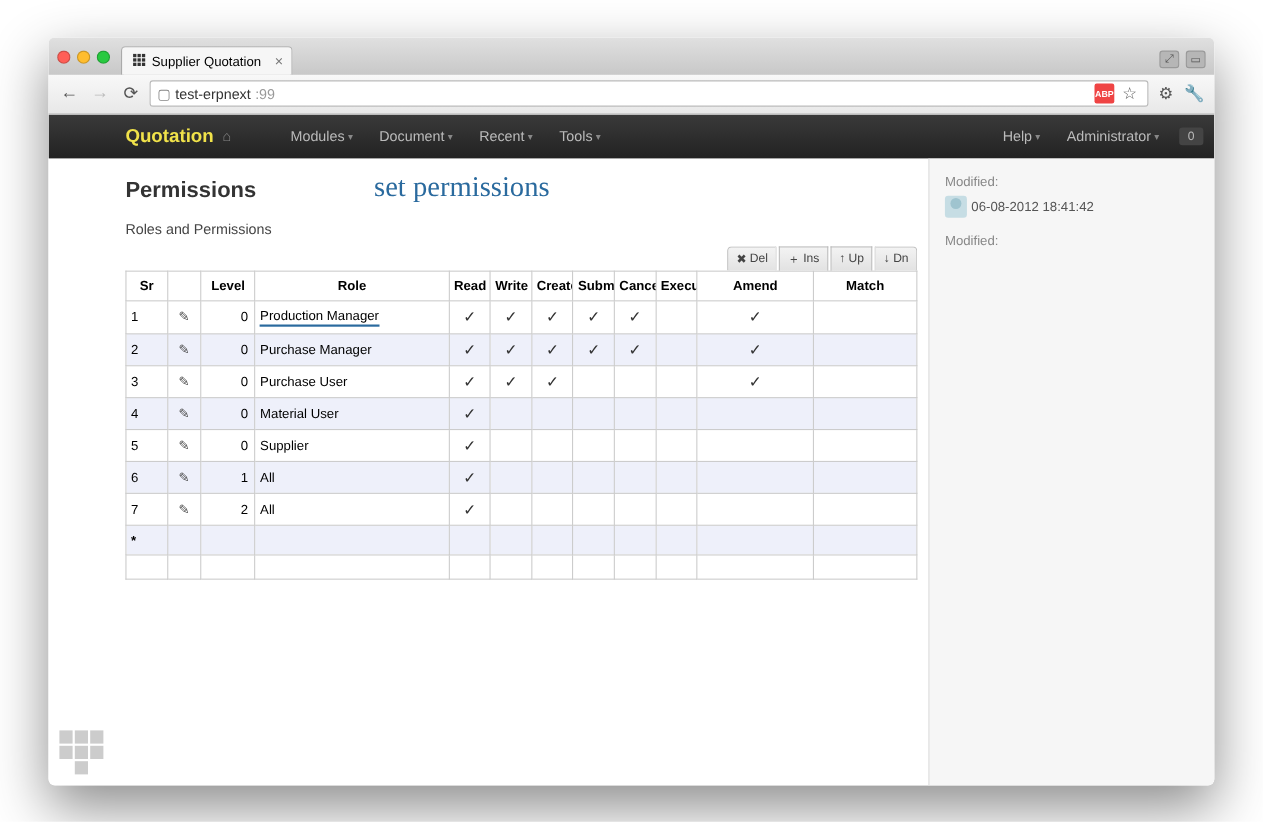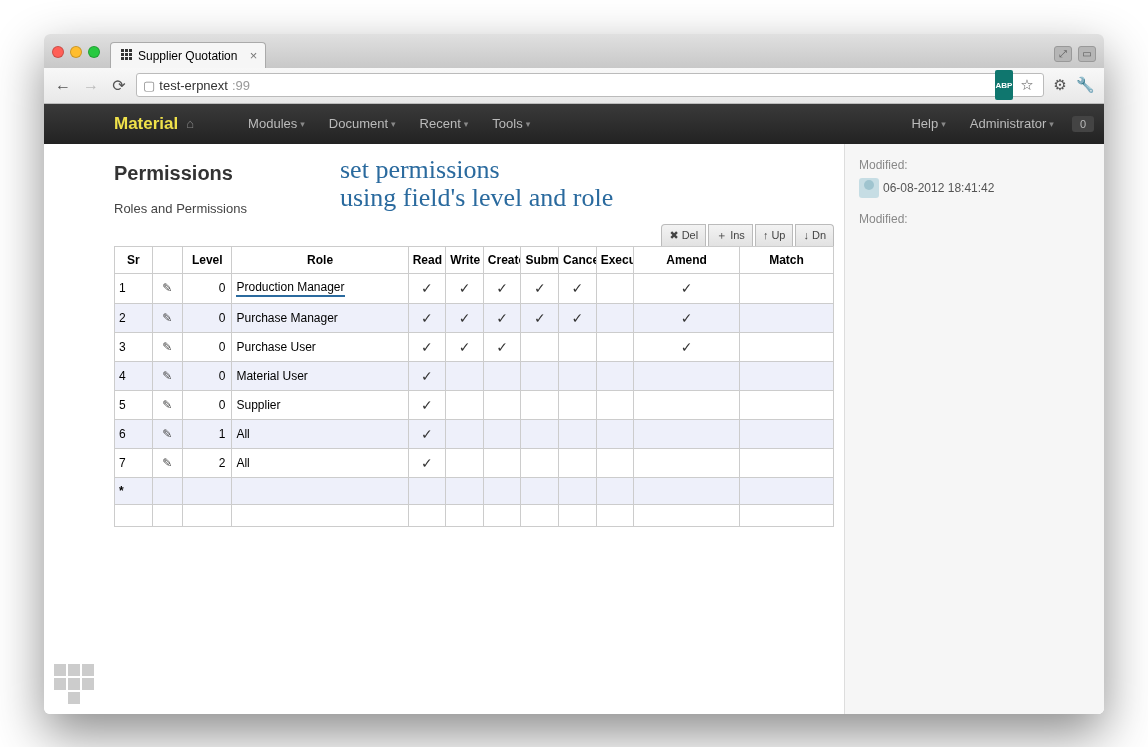--- a/index.html
+++ b/index.html
@@ -117,22 +117,22 @@
     align-items: center;
     padding: 0 6px;
     font-size: 13px;
     color: #555;
     gap: 4px;
   }
   .url-box .host { color: #333; }
   .url-box .path { color: #999; }
   .page-icon { font-size: 13px; color: #888; }
   .abp {
-    width: 18px; height: 30px;
-    background: #0f766e;
+    width: 18px; height: 18px;
+    background: #ef4444;
     color: #fff;
     font-size: 8px;
     font-weight: bold;
     display: flex; align-items:center; justify-content:center;
     border-radius: 2px;
   }
   .toolbar-icon { width: 20px; color:#555; text-align:center; font-size:15px; cursor:pointer; }
   
   .viewport {
     flex: 1;
@@ -362,21 +362,21 @@
       <span class="abp">ABP</span>
       <span class="toolbar-icon">☆</span>
     </div>
     <span class="toolbar-icon">⚙</span>
     <span class="toolbar-icon">🔧</span>
   </div>
 
   <div class="viewport">
 
     <div class="app-navbar">
-      <span class="brand">Material</span>
+      <span class="brand">Quotation</span>
       <span class="home-icon">⌂</span>
       <span class="nav-link">
           <span>Modules</span>
           <span class="caret">▾</span>
         </span>
       <span class="nav-link">
           <span>Document</span>
           <span class="caret">▾</span>
         </span>
       <span class="nav-link">
@@ -398,21 +398,20 @@
         </span>
       <span class="badge">0</span>
     </div>
 
     <div class="page-body">
 
       <div class="main-col">
 
         <div class="annotation">
           <div>set permissions</div>
-          <div>using field's level and role</div>
         </div>
 
         <div class="section-title">Permissions</div>
         <div class="sub-title">Roles and Permissions</div>
 
         <div class="grid-toolbar">
           <div class="grid-tool-btn">
               <span>✖</span>
               <span>Del</span>
             </div>

